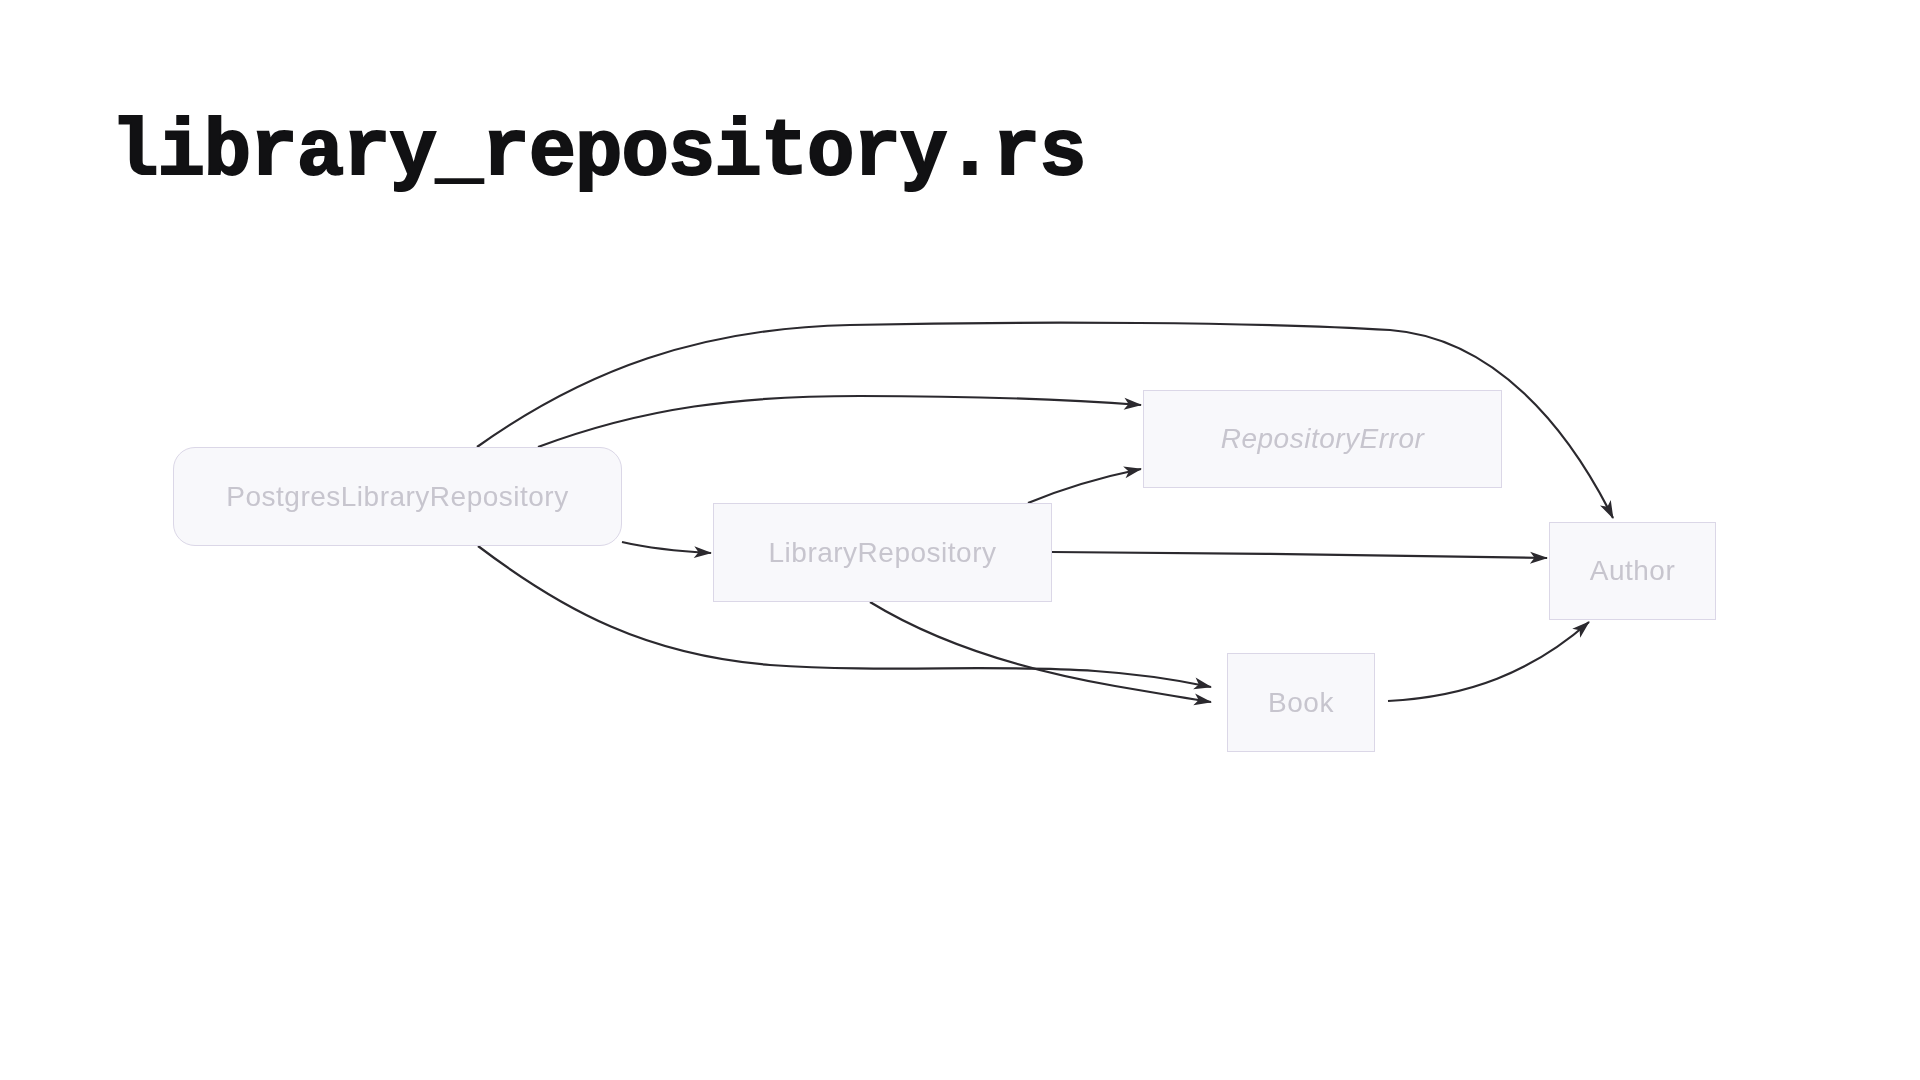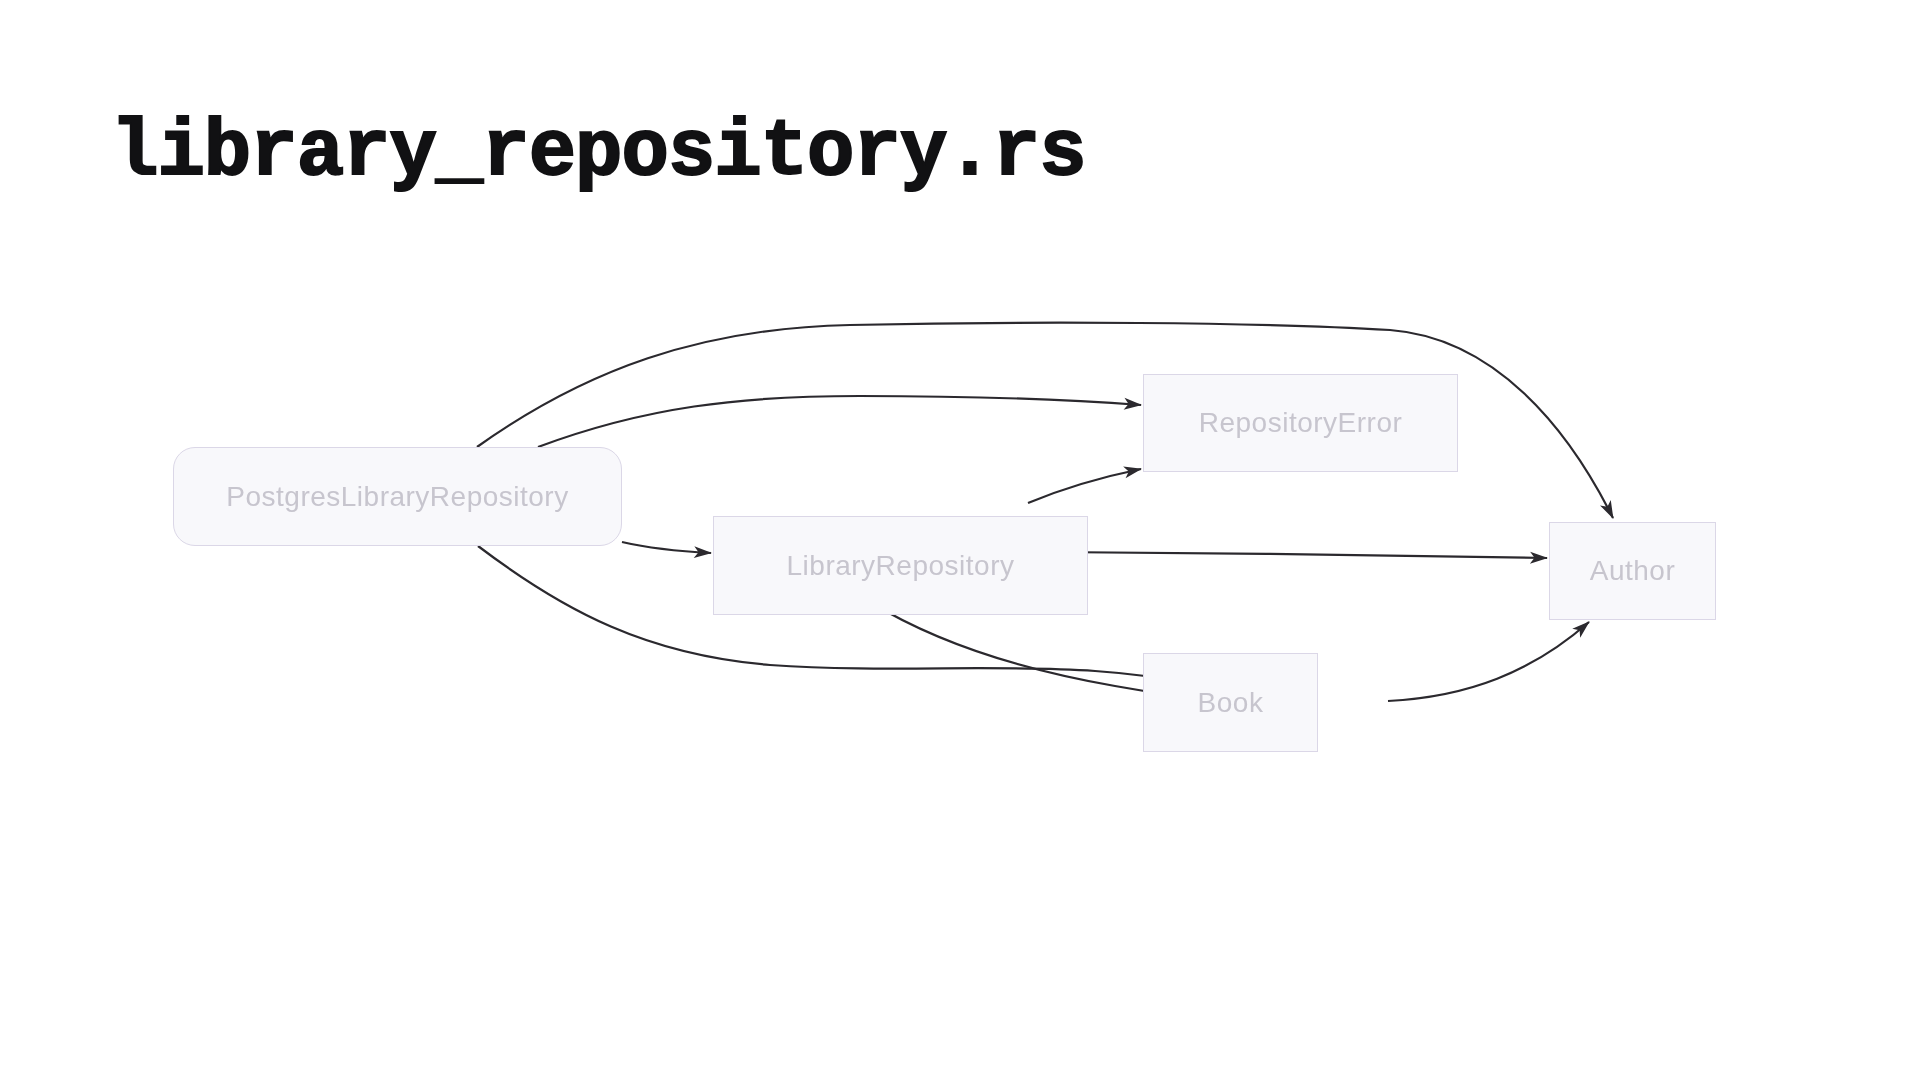--- a/index.html
+++ b/index.html
@@ -64,24 +64,24 @@
   }
   .node .node-label {
     font-size: 28px;
     color: var(--node-text, #c7c5ce);
     letter-spacing: 0.5px;
     white-space: nowrap;
     user-select: none;
   }
   
   .node-postgres  { left: 173px;  top: 447px; width: 449px; height: 99px; border-radius: 22px; }
-  .node-library   { left: 713px;  top: 516px; width: 375px; height: 99px; }
-  .node-repoerror { left: 1143px; top: 374px; width: 315px; height: 98px; }
+  .node-library   { left: 713px;  top: 503px; width: 339px; height: 99px; }
+  .node-repoerror { left: 1143px; top: 390px; width: 359px; height: 98px; font-style: italic; }
   .node-author    { left: 1549px; top: 522px; width: 167px; height: 98px; }
-  .node-book      { left: 1143px; top: 653px; width: 175px; height: 99px; align-items: center; }
+  .node-book      { left: 1227px; top: 653px; width: 148px; height: 99px; align-items: center; }
 </style>
 </head>
 <body>
 
 <div class="stage">
 
   <h1 class="file-title">library_repository.rs</h1>
 
   <div class="graph">
 

